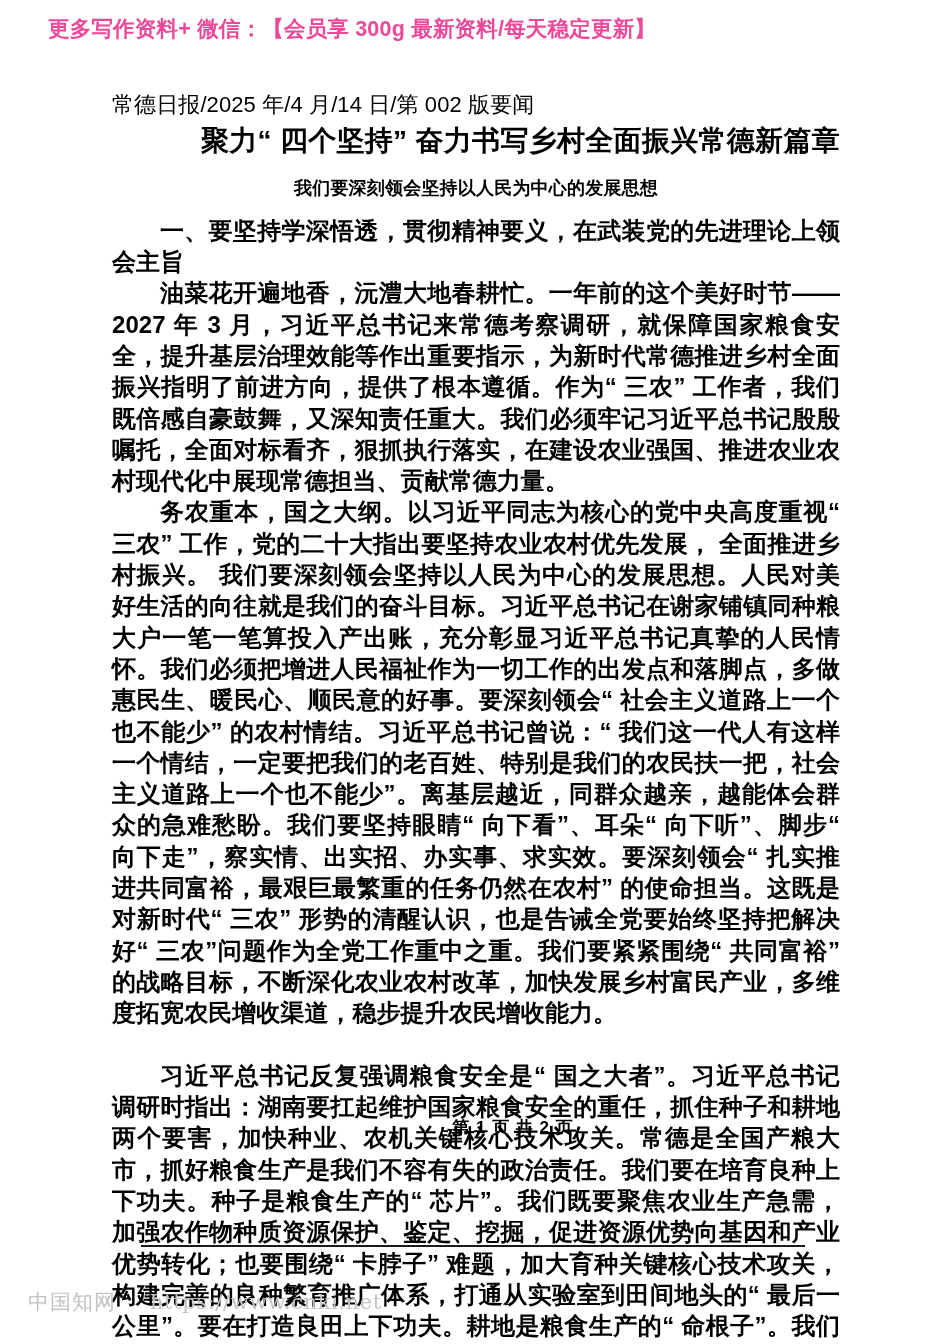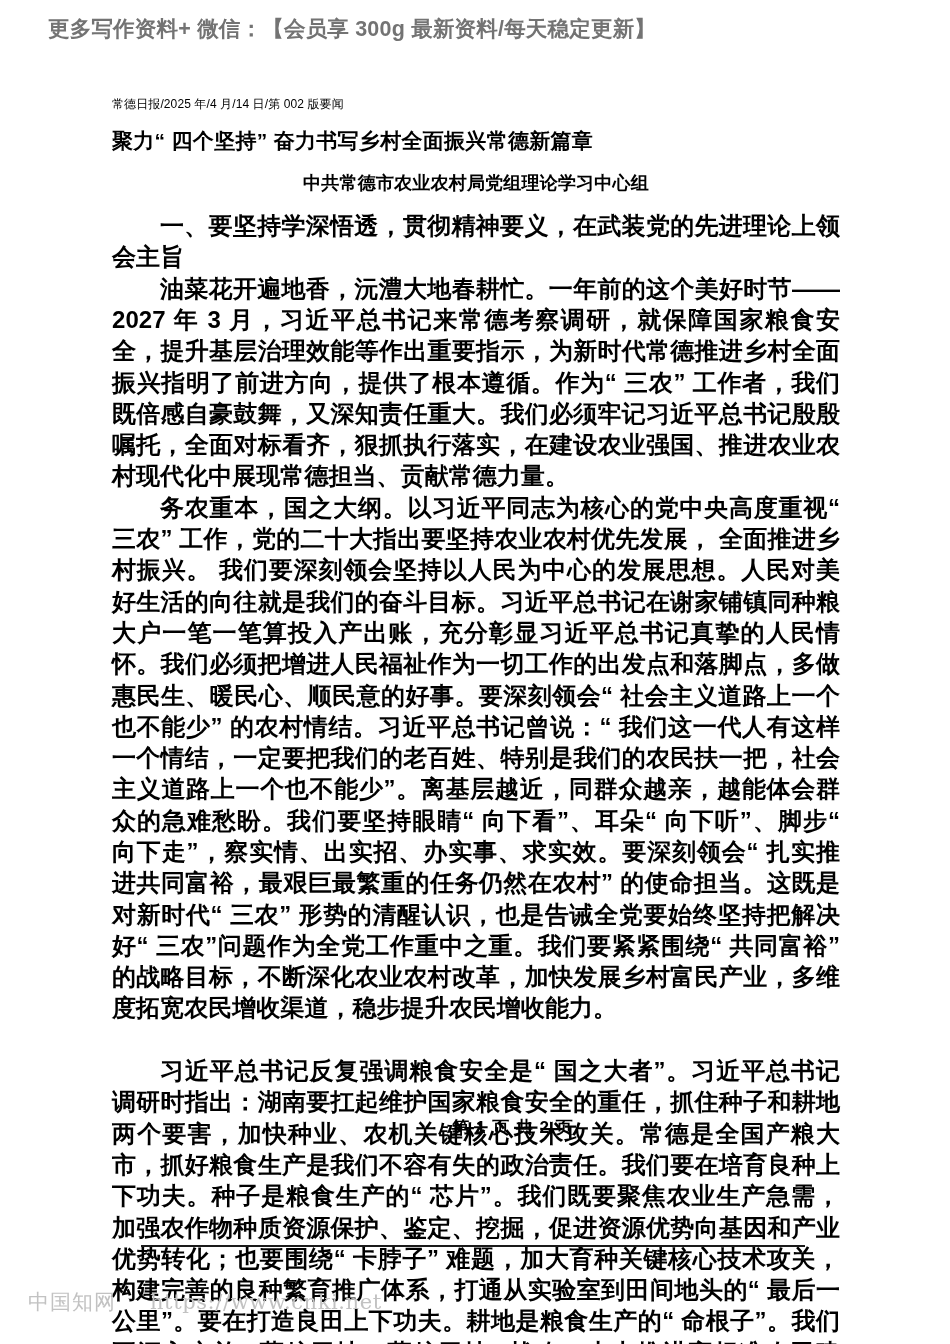--- a/index.html
+++ b/index.html
@@ -37,30 +37,30 @@
 
   
   .doc {
     position: absolute;
     top: 92px;
     left: 112px;
     width: 728px;
   }
 
   .source-line {
-    font-size: 12px;
+    font-size: 22px;
     line-height: 25px;
     letter-spacing: 0.1px;
     font-weight: 400;
   }
 
   .headline {
     margin-top: 7px;
-    text-align: left;
-    font-size: 21px;
+    text-align: right;
+    font-size: 28px;
     font-weight: 700;
     letter-spacing: 0.3px;
     line-height: 33px;
   }
 
   .byline {
     text-align: center;
     font-size: 18px;
     font-weight: 700;
     line-height: 26px;
@@ -131,29 +131,29 @@
     font-size: 21px;
     letter-spacing: 0.6px;
     font-family: "DejaVu Serif", "Liberation Serif", serif;
   }
 </style>
 </head>
 <body>
 
 <div class="page">
 
-  <div class="promo" style="color: #737373;">更多写作资料+ 微信：【会员享 300g 最新资料/每天稳定更新】</div>
+  <div class="promo" style="color: #ec4899;">更多写作资料+ 微信：【会员享 300g 最新资料/每天稳定更新】</div>
 
   <div class="doc">
 
     <div class="source-line">常德日报/2025 年/4 月/14 日/第 002 版要闻</div>
 
     <h1 class="headline">聚力“ 四个坚持” 奋力书写乡村全面振兴常德新篇章</h1>
 
-    <div class="byline">中共常德市农业农村局党组理论学习中心组</div>
+    <div class="byline">我们要深刻领会坚持以人民为中心的发展思想</div>
 
     <div class="body-text">
       <p class="para">一、要坚持学深悟透，贯彻精神要义，在武装党的先进理论上领会主旨</p>
       <p class="para">油菜花开遍地香，沅澧大地春耕忙。一年前的这个美好时节——2027 年 3 月，习近平总书记来常德考察调研，就保障国家粮食安全，提升基层治理效能等作出重要指示，为新时代常德推进乡村全面振兴指明了前进方向，提供了根本遵循。作为“ 三农” 工作者，我们既倍感自豪鼓舞，又深知责任重大。我们必须牢记习近平总书记殷殷嘱托，全面对标看齐，狠抓执行落实，在建设农业强国、推进农业农村现代化中展现常德担当、贡献常德力量。</p>
       <p class="para">务农重本，国之大纲。以习近平同志为核心的党中央高度重视“ 三农” 工作，党的二十大指出要坚持农业农村优先发展， 全面推进乡村振兴。 我们要深刻领会坚持以人民为中心的发展思想。人民对美好生活的向往就是我们的奋斗目标。习近平总书记在谢家铺镇同种粮大户一笔一笔算投入产出账，充分彰显习近平总书记真挚的人民情怀。我们必须把增进人民福祉作为一切工作的出发点和落脚点，多做惠民生、暖民心、顺民意的好事。要深刻领会“ 社会主义道路上一个也不能少” 的农村情结。习近平总书记曾说：“ 我们这一代人有这样一个情结，一定要把我们的老百姓、特别是我们的农民扶一把，社会主义道路上一个也不能少”。离基层越近，同群众越亲，越能体会群众的急难愁盼。我们要坚持眼睛“ 向下看”、耳朵“ 向下听”、脚步“ 向下走”，察实情、出实招、办实事、求实效。要深刻领会“ 扎实推进共同富裕，最艰巨最繁重的任务仍然在农村” 的使命担当。这既是对新时代“ 三农” 形势的清醒认识，也是告诫全党要始终坚持把解决好“ 三农”问题作为全党工作重中之重。我们要紧紧围绕“ 共同富裕” 的战略目标，不断深化农业农村改革，加快发展乡村富民产业，多维度拓宽农民增收渠道，稳步提升农民增收能力。</p>
       <p class="para spacer-before">习近平总书记反复强调粮食安全是“ 国之大者”。习近平总书记调研时指出：湖南要扛起维护国家粮食安全的重任，抓住种子和耕地两个要害，加快种业、农机关键核心技术攻关。常德是全国产粮大市，抓好粮食生产是我们不容有失的政治责任。我们要在培育良种上下功夫。种子是粮食生产的“ 芯片”。我们既要聚焦农业生产急需，加强农作物种质资源保护、鉴定、挖掘，促进资源优势向基因和产业优势转化；也要围绕“ 卡脖子” 难题，加大育种关键核心技术攻关，构建完善的良种繁育推广体系，打通从实验室到田间地头的“ 最后一公里”。要在打造良田上下功夫。耕地是粮食生产的“ 命根子”。我们要深入实施“ 藏粮于地、藏粮于技” 战略，大力推进高标准农田建设，实现田成方、路相通、渠相连、旱能灌、涝能排，集聚现代生产要素，全面提升耕地质量和防灾抗灾能力，夯实粮食安全保障的良田根基。要在普及良机上下功夫。现代化农机装备是粮食生产的“ 助推器”。我们要加快先进农机装备研发和多地形适用小型机械等领域的技术攻关，要完善农机装备购置与应用补贴政策，充分发挥政策效益，不断提高农作物耕种收综合机械化水平。要在改进良制上下功夫。现代化农业经营体系是粮食生产的“ 好帮手”。我们要加快培育新型农业经营主体，打造高素质农民队伍；要发展多种形式适度规模经营，聚焦农业生产“ 育、耕、种、防、收、烘、储、加” 等关键环节，着力推动农业社会化服务扩面提质增效。要在推广良法上下功夫。先进农业技术是粮食生产的重要“ 引擎”。我们要加强产学研深度融合、高效转化，应用优良农业技术，助力粮食作物大面积单产提升；要创新推广模式，支持农技人员深入一线为农民提供全方位技术服务，做到专家到户、技术到人、良法到田。</p>
 
     </div>
 
   </div>

